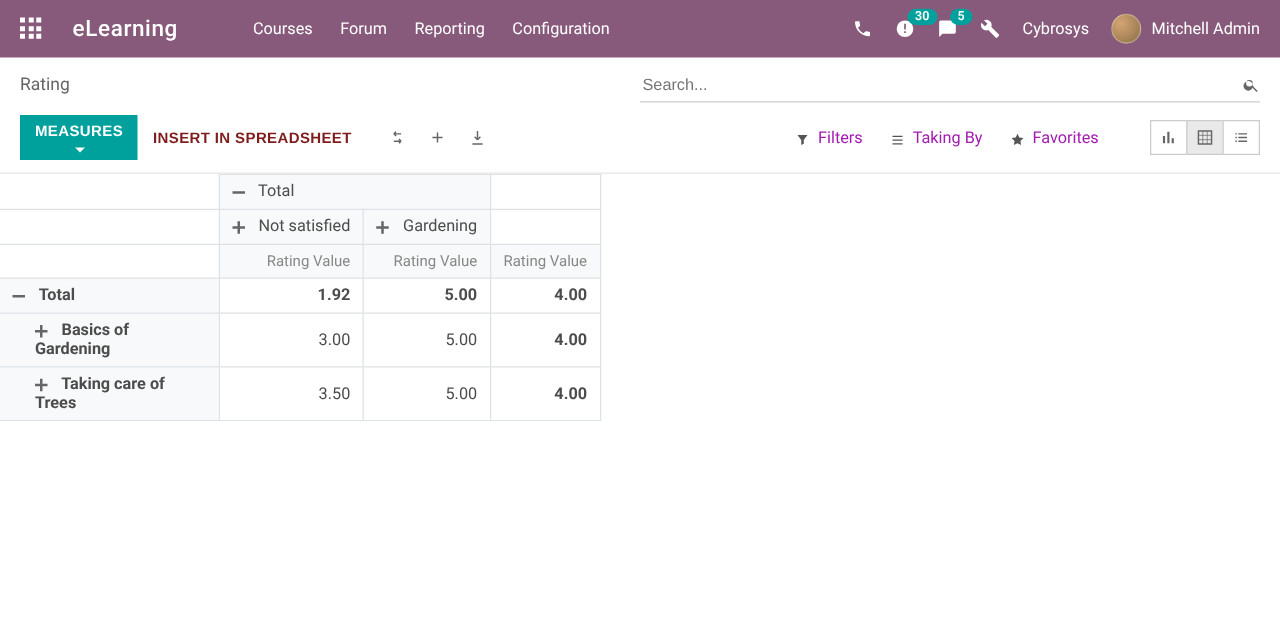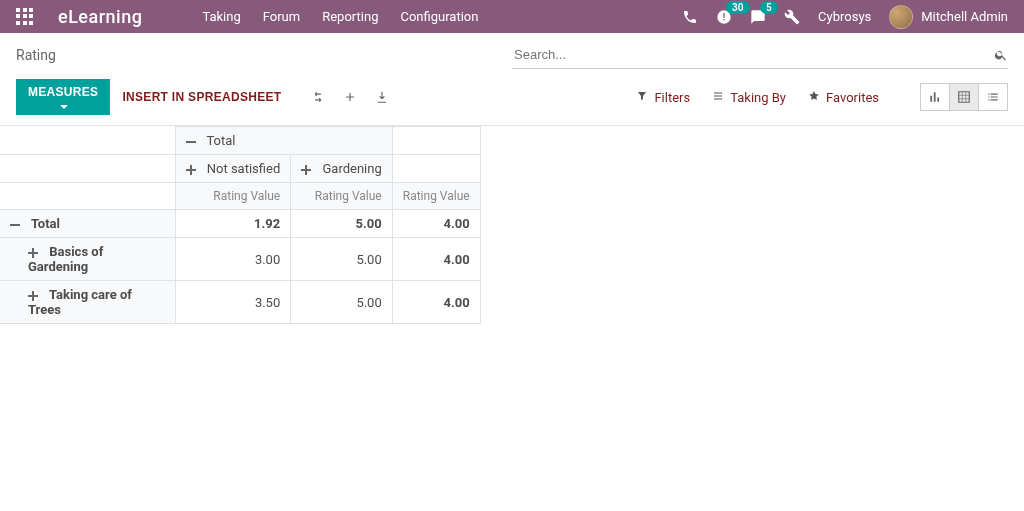--- a/index.html
+++ b/index.html
@@ -1,19 +1,19 @@
 <!DOCTYPE html>
 <html><head>
 <meta charset="utf-8">
 <style>
   * { box-sizing: border-box; margin: 0; padding: 0; }
   body { font-family: -apple-system, BlinkMacSystemFont, "Segoe UI", Roboto, sans-serif; font-size: 13px; color: #4c4c4c; background: #fff; }
 
   
-  .navbar { background: #875a7b; height: 33px; display: flex; align-items: center; padding: 0 16px; color: #fff; }
+  .navbar { background: #875a7b; height: 46px; display: flex; align-items: center; padding: 0 16px; color: #fff; }
   .navbar-left { display: flex; align-items: center; gap: 24px; }
   .apps-grid { width: 18px; height: 18px; display: grid; grid-template-columns: repeat(3,1fr); grid-template-rows: repeat(3,1fr); gap: 2px; }
   .apps-grid span { background: #fff; width: 4px; height: 4px; }
   .brand { font-size: 18px; font-weight: 500; letter-spacing: 0.5px; }
   .nav-menu { display: flex; gap: 22px; margin-left: 36px; }
   .nav-menu a { color: #fff; text-decoration: none; font-size: 13px; }
   .navbar-right { margin-left: auto; display: flex; align-items: center; gap: 18px; }
   .nav-icon { width: 16px; height: 16px; fill: #fff; display: block; }
   .badge-wrap { position: relative; display: flex; align-items: center; }
   .badge { position: absolute; top: -8px; left: 10px; background: #00a09d; color: #fff; border-radius: 10px; font-size: 10px; padding: 1px 6px; font-weight: 600; }
@@ -30,21 +30,21 @@
 
   
   .cp-bottom { display: flex; align-items: center; padding: 6px 16px 10px; border-bottom: 1px solid #e5e5e5; }
   .btn { display: inline-flex; align-items: center; gap: 6px; padding: 6px 12px; font-size: 12px; font-weight: 600; border: none; cursor: pointer; text-transform: uppercase; letter-spacing: 0.3px; flex-direction: column; }
   .btn-primary { background: #00a09d; color: #fff; }
   .btn-link { background: transparent; color: #7f1d1d; font-weight: 600; }
   .caret { width: 0; height: 0; border-left: 4px solid transparent; border-right: 4px solid transparent; border-top: 4px solid #fff; margin-left: 2px; }
   .tool-icons { display: flex; gap: 18px; margin-left: 18px; }
   .tool-icons svg { width: 14px; height: 14px; fill: #666; cursor: pointer; }
   .filter-group { margin-left: auto; display: flex; gap: 22px; align-items: center; }
-  .filter-btn { display: inline-flex; align-items: flex-start; gap: 6px; color: #7f1d1d; cursor: pointer; font-size: 13px; }
+  .filter-btn { display: inline-flex; align-items: flex-end; gap: 6px; color: #a21caf; cursor: pointer; font-size: 13px; }
   .filter-btn svg { width: 12px; height: 12px; fill: #555; }
   .view-switcher { display: flex; margin-left: 20px; }
   .view-switcher button { width: 30px; height: 28px; border: 1px solid #ccc; background: #fff; display: flex; align-items: center; justify-content: center; cursor: pointer; margin-left: -1px; }
   .view-switcher button.active { background: #e9e9e9; }
   .view-switcher svg { width: 14px; height: 14px; fill: #666; }
 
   
   .pivot-wrap { padding: 0; overflow: auto; }
   table.pivot { border-collapse: collapse; font-size: 13px; color: #4c4c4c; }
   table.pivot th, table.pivot td { border: 1px solid #dee2e6; padding: 6px 10px; background: #fff; }
@@ -71,21 +71,21 @@
         <span></span>
         <span></span>
         <span></span>
         <span></span>
         <span></span>
         <span></span>
         <span></span>
     </div>
     <div class="brand">eLearning</div>
     <div class="nav-menu">
-      <a href="#">Taking</a>
+      <a href="#">Courses</a>
       <a href="#">Forum</a>
       <a href="#">Reporting</a>
       <a href="#">Configuration</a>
     </div>
   </div>
   <div class="navbar-right">
     <div>
       <svg class="nav-icon" viewBox="0 0 24 24">
           <path d="M6.6 10.8c1.4 2.8 3.8 5.1 6.6 6.6l2.2-2.2c.3-.3.7-.4 1-.2 1.1.4 2.3.6 3.6.6.6 0 1 .4 1 1V20c0 .6-.4 1-1 1C10.6 21 3 13.4 3 4c0-.6.4-1 1-1h3.5c.6 0 1 .4 1 1 0 1.2.2 2.4.6 3.6.1.3 0 .7-.2 1l-2.3 2.2z"></path>
         </svg>

